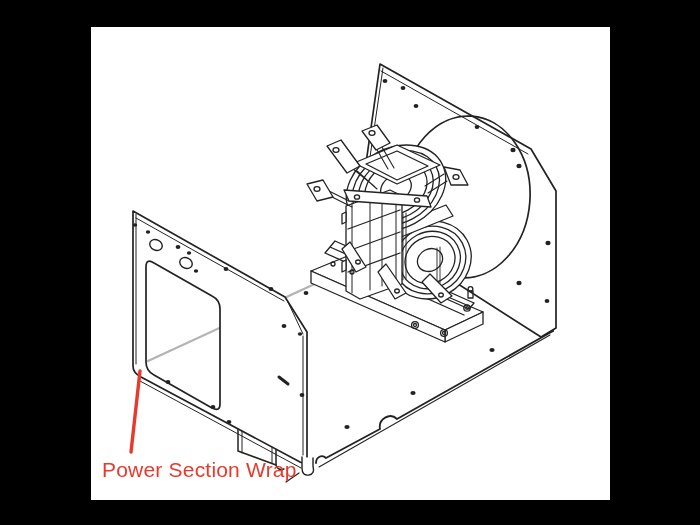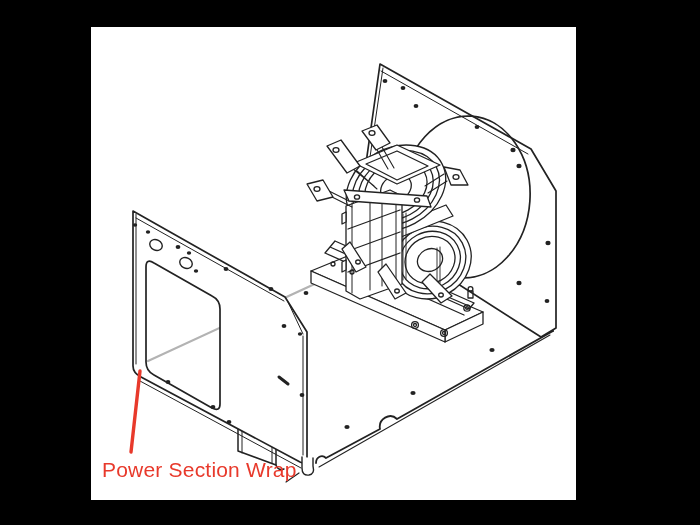--- a/index.html
+++ b/index.html
@@ -1,16 +1,16 @@
 <!DOCTYPE html>
 <html><head>
 <meta charset="utf-8">
 <style>
   html,body{margin:0;padding:0;background:#000;}
-  #stage{position:relative;width:576px;height:525px;background:#000;overflow:hidden;
+  #stage{position:relative;width:700px;height:525px;background:#000;overflow:hidden;
          font-family:"Liberation Sans", sans-serif;}
   #canvas{position:absolute;left:91px;top:27px;width:519px;height:473px;background:#fff;}
   #canvas svg{display:block;}
   .part-label{position:absolute;left:11px;top:431px;font-size:21px;line-height:1.1;
               color:var(--accent,#e8392b);white-space:nowrap;letter-spacing:0.2px;}
 </style>
 </head>
 <body>
 
 <div id="stage" style="--accent: #e8392b; background: rgb(0, 0, 0);">

